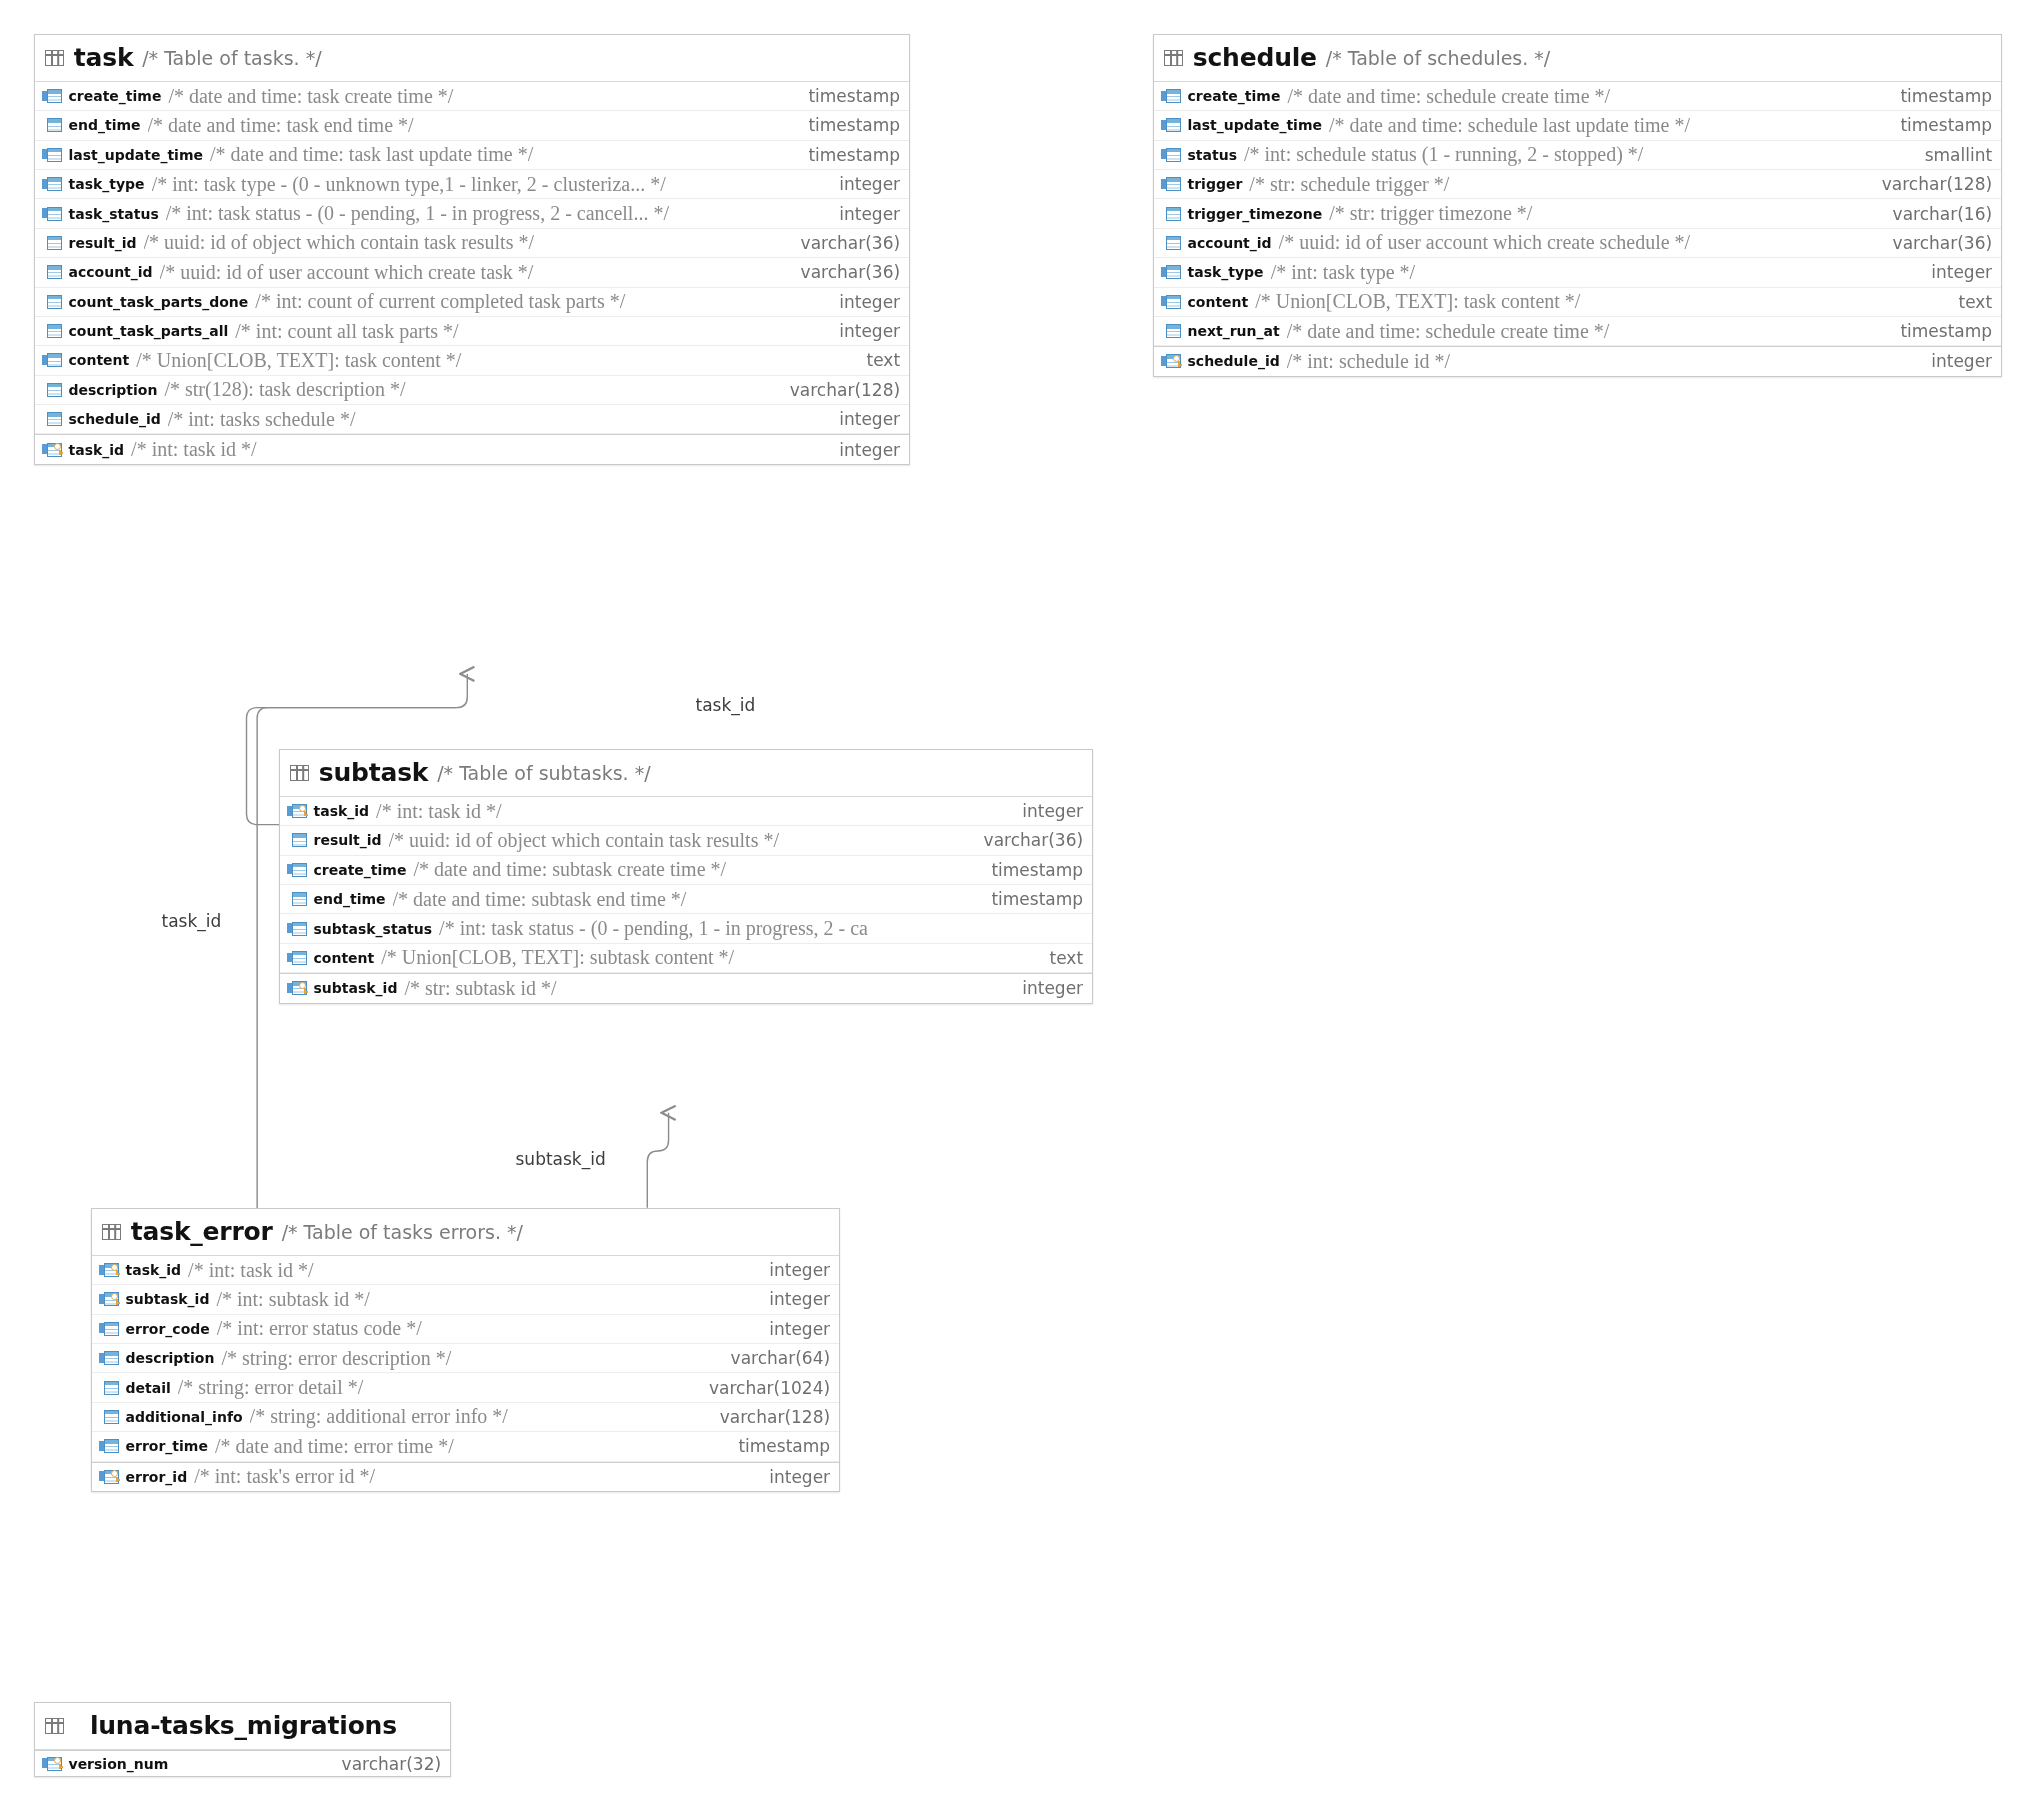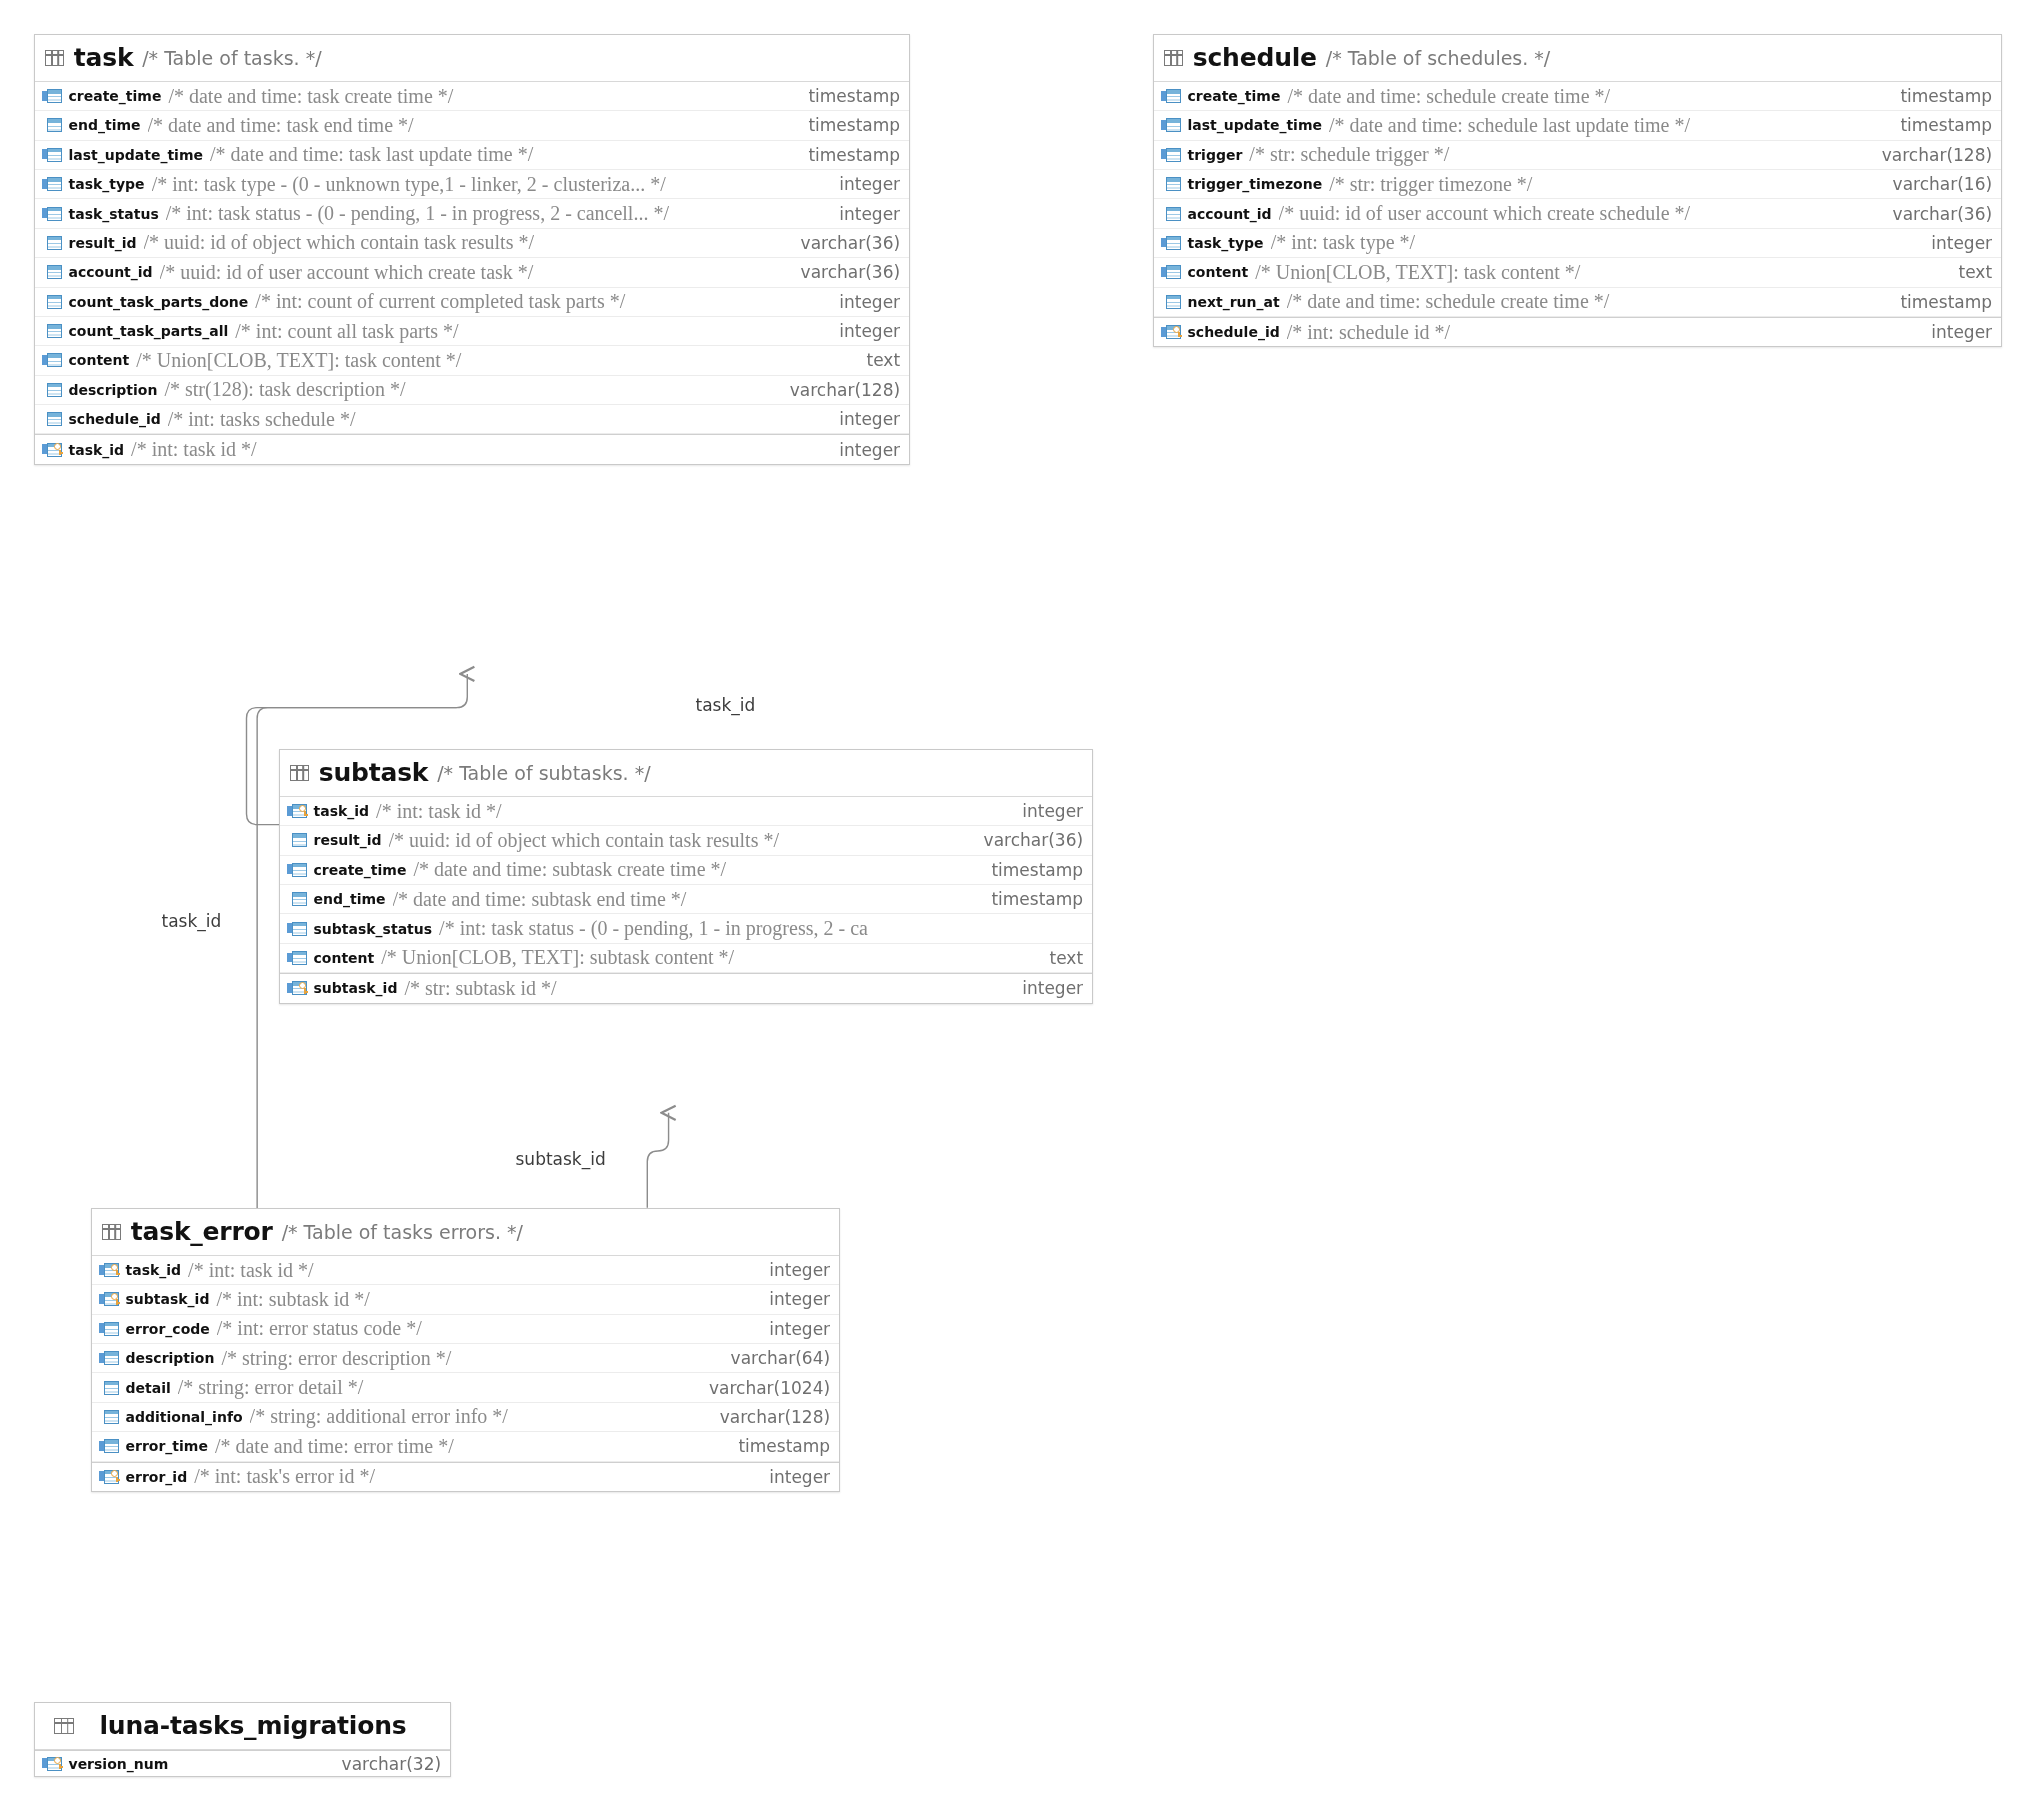--- a/index.html
+++ b/index.html
@@ -369,20 +369,29 @@
         </span>
       <span class="col-name">last_update_time</span>
       <span class="col-comment">/* date and time: schedule last update time */</span>
       <span class="col-type">timestamp</span>
     </div>
     <div class="row">
       <span class="col-icon">
           <span class="ico-dot"></span>
           <span class="ico-col"></span>
         </span>
+      <span class="col-name">status</span>
+      <span class="col-comment">/* int: schedule status (1 - running, 2 - stopped) */</span>
+      <span class="col-type">smallint</span>
+    </div>
+    <div class="row">
+      <span class="col-icon">
+          <span class="ico-dot"></span>
+          <span class="ico-col"></span>
+        </span>
       <span class="col-name">trigger</span>
       <span class="col-comment">/* str: schedule trigger */</span>
       <span class="col-type">varchar(128)</span>
     </div>
     <div class="row">
       <span class="col-icon">
           <span class="ico-col"></span>
         </span>
       <span class="col-name">trigger_timezone</span>
       <span class="col-comment">/* str: trigger timezone */</span>
@@ -610,21 +619,21 @@
             <span class="tooth"></span>
           </span>
         </span>
       <span class="col-name">error_id</span>
       <span class="col-comment">/* int: task's error id */</span>
       <span class="col-type">integer</span>
     </div>
   </div>
 
   <div class="table-box" style="left:34px; top:1702px; width:417px;">
-    <div class="table-header" style="justify-content:center;gap:25px;">
+    <div class="table-header" style="justify-content:flex-start;gap:25px;">
       <span class="hdr-ico">
           <span class="g"></span>
         </span>
       <span class="table-title">luna-tasks_migrations</span>
       <span class="table-comment"></span>
     </div>
     <div class="row pk">
       <span class="col-icon">
           <span class="ico-dot"></span>
           <span class="ico-col"></span>

